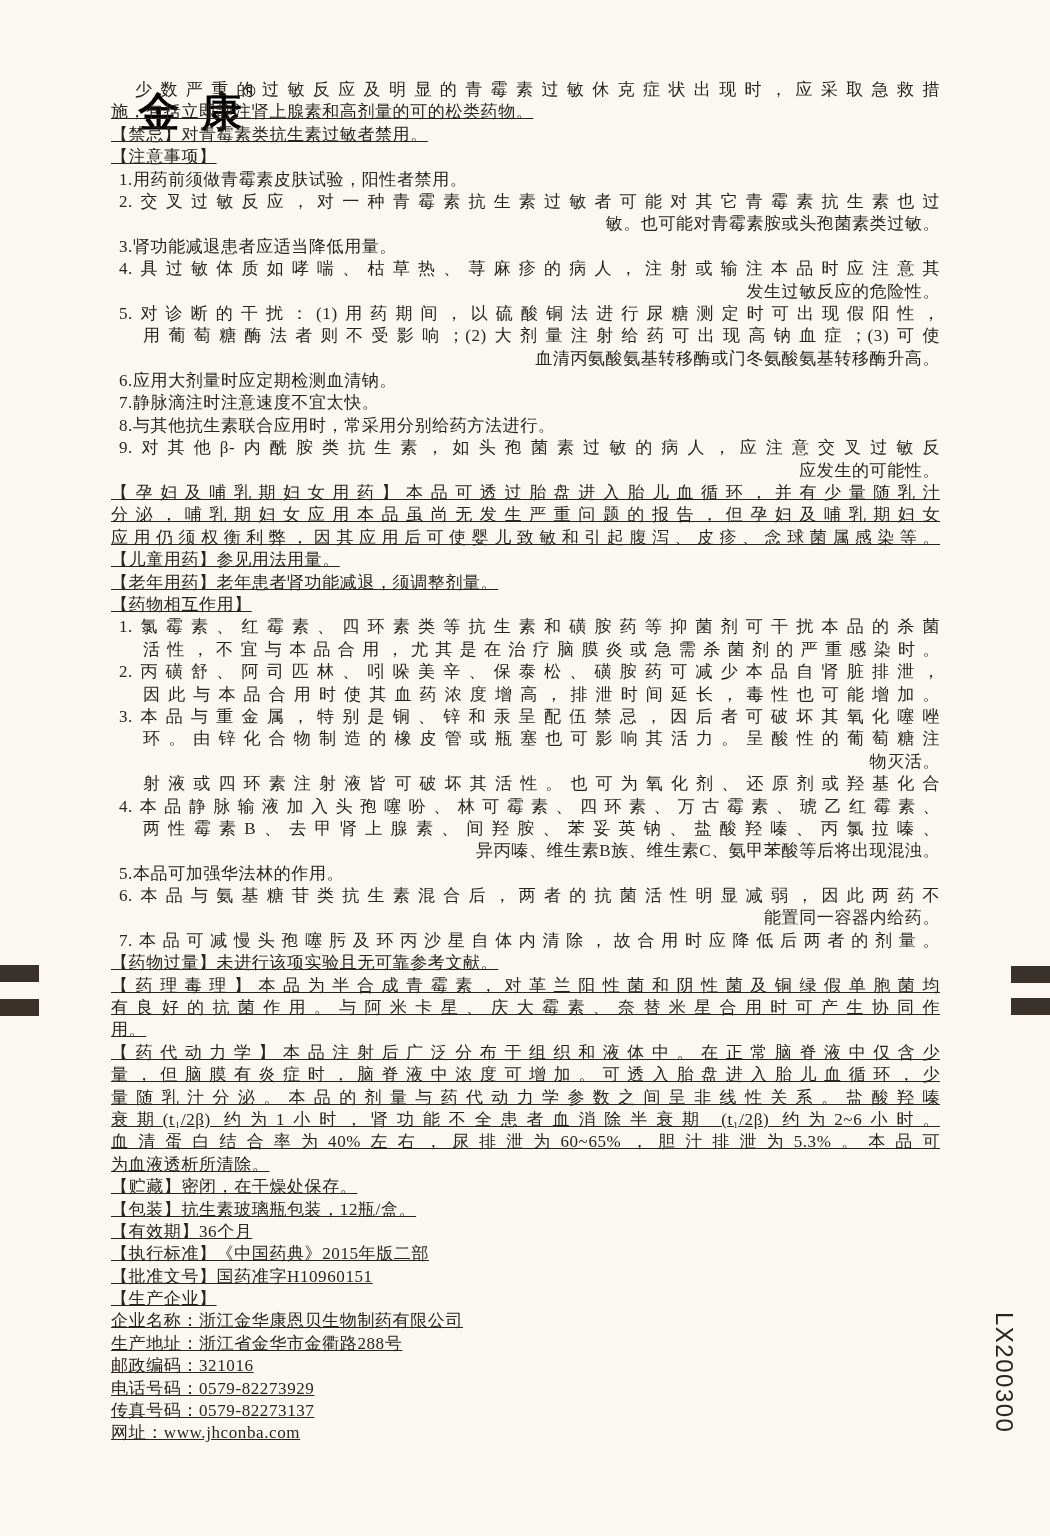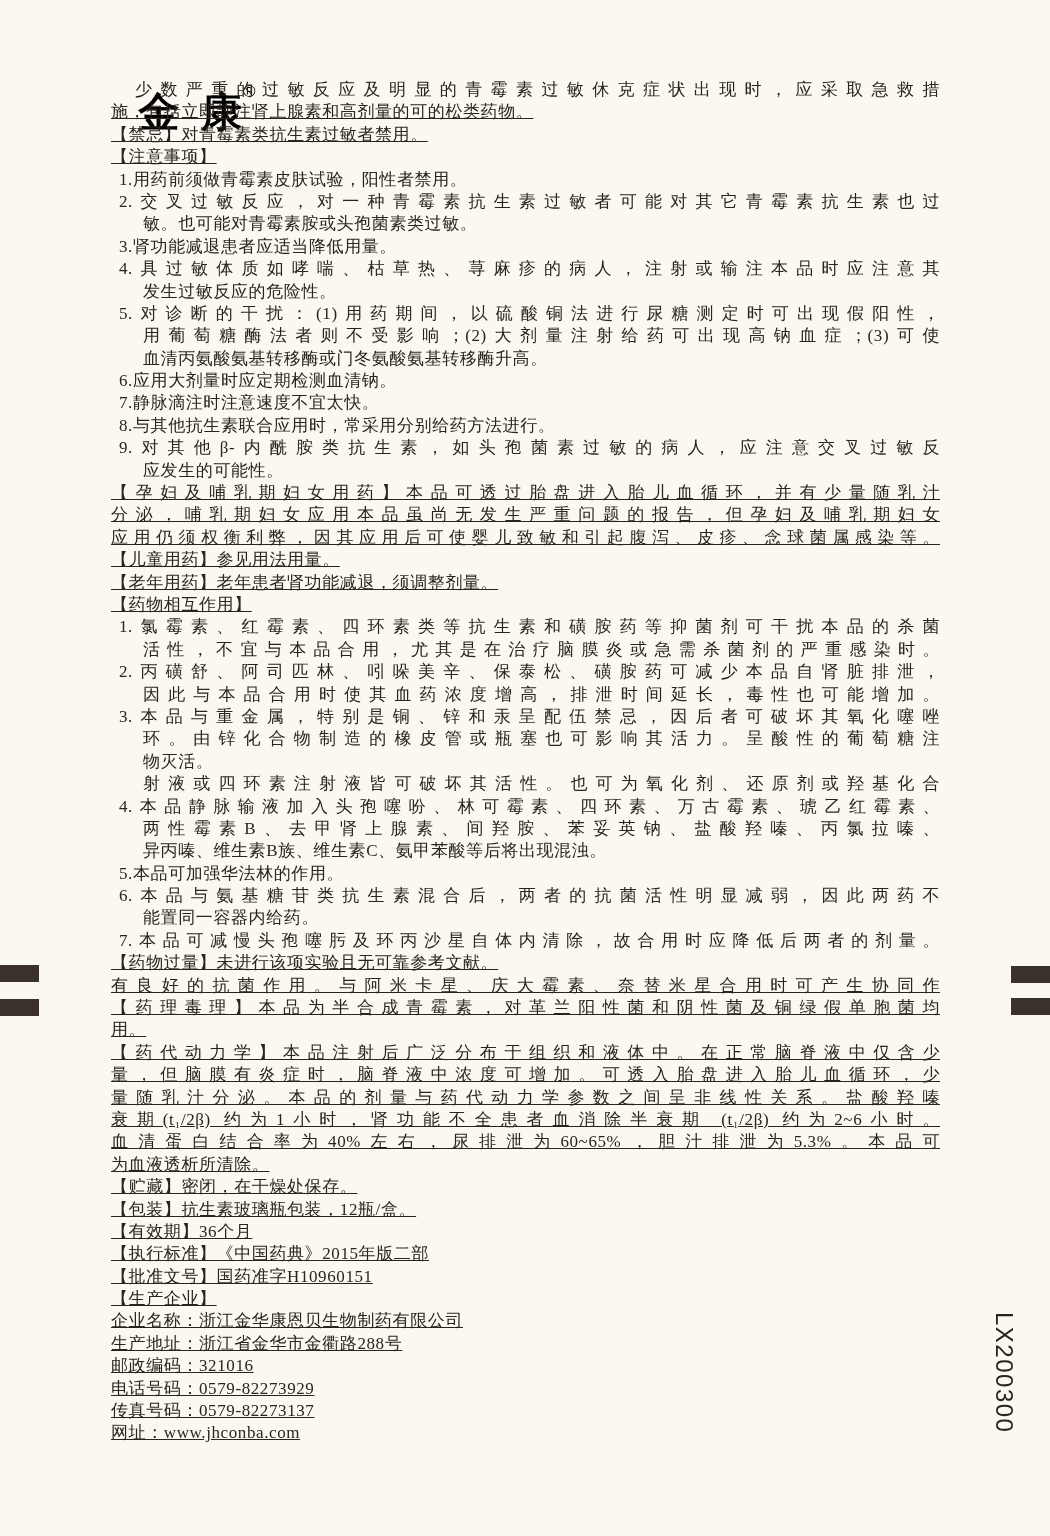--- a/index.html
+++ b/index.html
@@ -34,21 +34,21 @@
     overflow:visible;
   }
   .f{
     text-align:justify;
     text-align-last:justify;
     text-justify:inter-character;
   }
   .i-h{margin-left:4px;text-decoration:underline;}
   .i-p1{margin-left:28px;}
   .i-num{margin-left:12px;}
-  .i-cont{margin-left:36px;}
+  .i-cont{margin-left:36px;text-align:right;}
   .code{
     position:absolute;left:990px;top:1312px;height:130px;
     writing-mode:vertical-rl;
     font-family:"Liberation Sans","DejaVu Sans",sans-serif;
     font-size:24px;letter-spacing:1.5px;
     color:#2A241E;
   }
   .mark{
     position:absolute;width:39px;height:17px;background:#39312A;
   }
@@ -101,22 +101,22 @@
       <div class="ln i-cont">物灭活。</div>
       <div class="ln i-cont f">射液或四环素注射液皆可破坏其活性。也可为氧化剂、还原剂或羟基化合</div>
       <div class="ln i-num f">4.本品静脉输液加入头孢噻吩、林可霉素、四环素、万古霉素、琥乙红霉素、</div>
       <div class="ln i-cont f">两性霉素B、去甲肾上腺素、间羟胺、苯妥英钠、盐酸羟嗪、丙氯拉嗪、</div>
       <div class="ln i-cont">异丙嗪、维生素B族、维生素C、氨甲苯酸等后将出现混浊。</div>
       <div class="ln i-num">5.本品可加强华法林的作用。</div>
       <div class="ln i-num f">6.本品与氨基糖苷类抗生素混合后，两者的抗菌活性明显减弱，因此两药不</div>
       <div class="ln i-cont">能置同一容器内给药。</div>
       <div class="ln i-num f">7.本品可减慢头孢噻肟及环丙沙星自体内清除，故合用时应降低后两者的剂量。</div>
       <div class="ln i-h">【药物过量】未进行该项实验且无可靠参考文献。</div>
+      <div class="ln i-h f">【药理毒理】本品为半合成青霉素，对革兰阳性菌和阴性菌及铜绿假单胞菌均</div>
       <div class="ln i-h f">有良好的抗菌作用。与阿米卡星、庆大霉素、奈替米星合用时可产生协同作</div>
-      <div class="ln i-h f">【药理毒理】本品为半合成青霉素，对革兰阳性菌和阴性菌及铜绿假单胞菌均</div>
       <div class="ln i-h">用。</div>
       <div class="ln i-h f">【药代动力学】本品注射后广泛分布于组织和液体中。在正常脑脊液中仅含少</div>
       <div class="ln i-h f">量，但脑膜有炎症时，脑脊液中浓度可增加。可透入胎盘进入胎儿血循环，少</div>
       <div class="ln i-h f">量随乳汁分泌。本品的剂量与药代动力学参数之间呈非线性关系。盐酸羟嗪</div>
       <div class="ln i-h f">衰期(t₁/2β) 约为1小时，肾功能不全患者血消除半衰期 (t₁/2β) 约为2~6小时。</div>
       <div class="ln i-h f">血清蛋白结合率为40%左右，尿排泄为60~65%，胆汁排泄为5.3%。本品可</div>
       <div class="ln i-h">为血液透析所清除。</div>
       <div class="ln i-h">【贮藏】密闭，在干燥处保存。</div>
       <div class="ln i-h">【包装】抗生素玻璃瓶包装，12瓶/盒。</div>
       <div class="ln i-h">【有效期】36个月</div>

